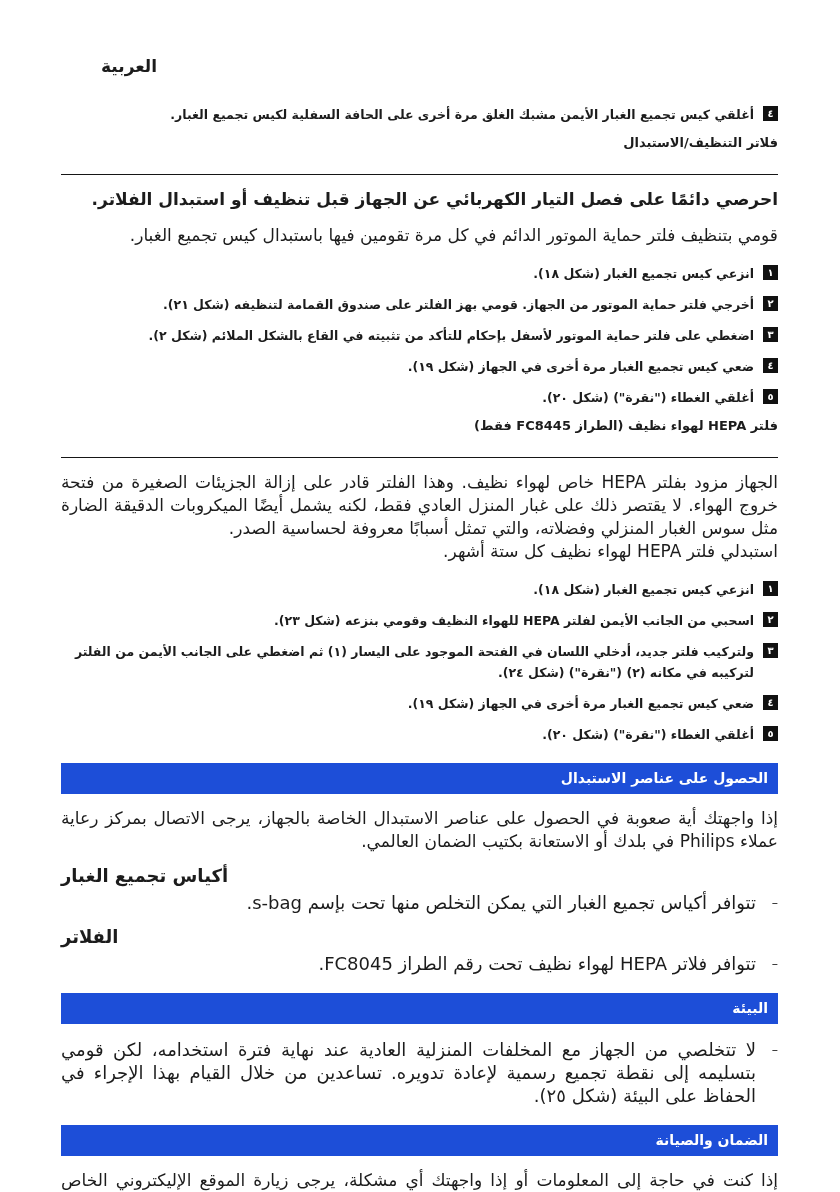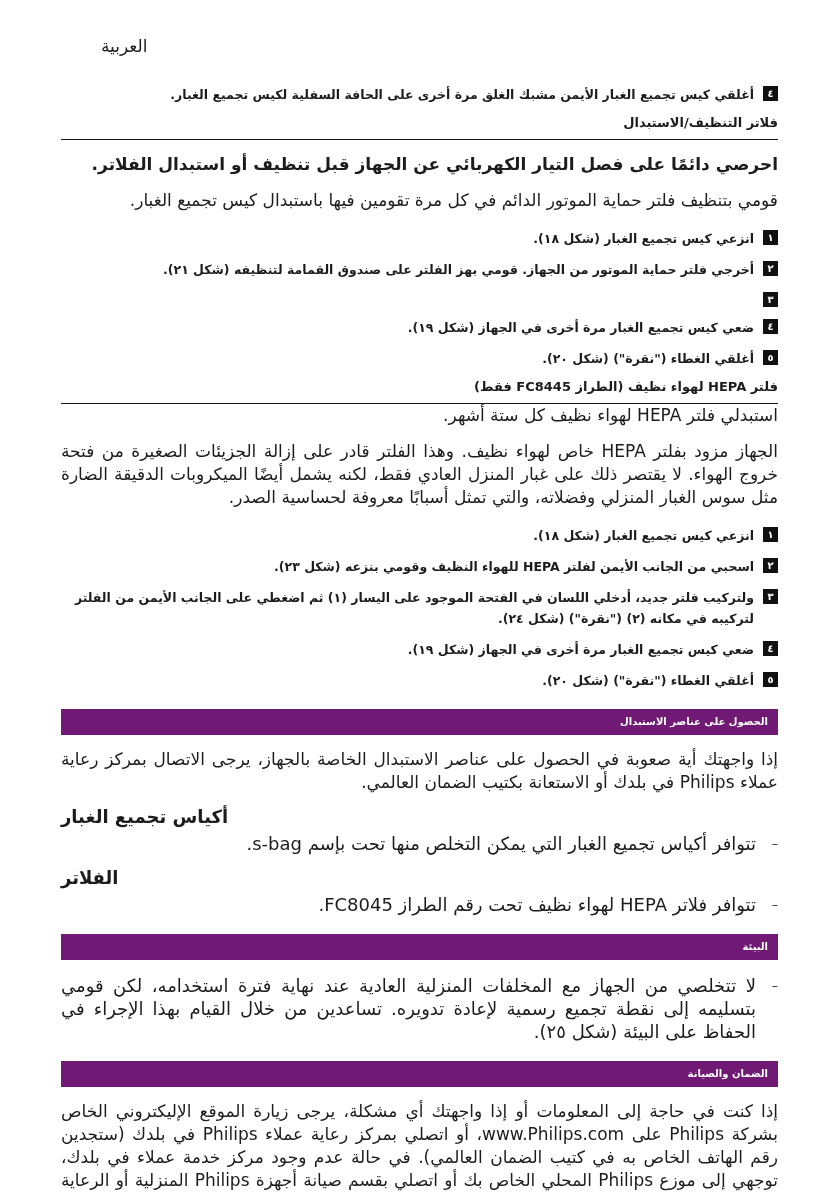--- a/index.html
+++ b/index.html
@@ -13,22 +13,23 @@
   }
   .page {
     width:840px; height:1192px;
     padding:36px 62px 0 61px;
   }
   .lang-title {
     direction:rtl;
     text-align:left;
     margin-left:40px;
     font-size:17px;
-    font-weight:normal;
+    font-weight:bold;
     margin-bottom:28px;
+    margin-top:20px;
   }
   .step {
     display:flex;
     align-items:flex-start;
     gap:9px;
     margin-bottom:10px;
   }
   .stepnum {
     flex:0 0 auto;
     width:15px; height:15px;
@@ -43,35 +44,35 @@
   .steptext {
     font-size:12.5px;
     font-weight:bold;
     line-height:21px;
     text-align:right;
   }
   .rule-heading {
     font-size:13px;
     font-weight:bold;
     text-align:right;
-    padding-bottom:9px;
+    padding-bottom:24px;
     border-bottom:1.5px solid #161616;
     margin-top:10px;
   }
   .para {
     font-size:17px;
     line-height:23px;
     text-align:justify;
     margin-top:13px;
   }
   .para.bold { font-weight:bold; text-align:right; }
   .bar-heading {
-    background:#701a75;
+    background:#1d4ed8;
     color:#ffffff;
-    font-size:10px;
+    font-size:14px;
     font-weight:bold;
     text-align:right;
     padding:7px 10px 8px 10px;
     margin-top:18px;
   }
   .sub-heading {
     font-size:18px;
     font-weight:bold;
     text-align:left;
     margin-top:12px;
@@ -117,34 +118,35 @@
     <div class="step">
       <span class="stepnum">١</span>
       <span class="steptext">انزعي كيس تجميع الغبار (شكل ١٨).</span>
     </div>
     <div class="step">
       <span class="stepnum">٢</span>
       <span class="steptext">أخرجي فلتر حماية الموتور من الجهاز. قومي بهز الفلتر على صندوق القمامة لتنظيفه (شكل ٢١).</span>
     </div>
     <div class="step">
       <span class="stepnum">٣</span>
+      <span class="steptext">اضغطي على فلتر حماية الموتور لأسفل بإحكام للتأكد من تثبيته في القاع بالشكل الملائم (شكل ٢).</span>
     </div>
     <div class="step">
       <span class="stepnum">٤</span>
       <span class="steptext">ضعي كيس تجميع الغبار مرة أخرى في الجهاز (شكل ١٩).</span>
     </div>
     <div class="step">
       <span class="stepnum">٥</span>
       <span class="steptext">أغلقي الغطاء ("نقرة") (شكل ٢٠).</span>
     </div>
   </div>
 
   <div class="rule-heading">فلتر HEPA لهواء نظيف (الطراز FC8445 فقط)</div>
+  <div class="para">الجهاز مزود بفلتر HEPA خاص لهواء نظيف. وهذا الفلتر قادر على إزالة الجزيئات الصغيرة من فتحة خروج الهواء. لا يقتصر ذلك على غبار المنزل العادي فقط، لكنه يشمل أيضًا الميكروبات الدقيقة الضارة مثل سوس الغبار المنزلي وفضلاته، والتي تمثل أسبابًا معروفة لحساسية الصدر.</div>
   <div class="para" style="margin-top:0;">استبدلي فلتر HEPA لهواء نظيف كل ستة أشهر.</div>
-  <div class="para">الجهاز مزود بفلتر HEPA خاص لهواء نظيف. وهذا الفلتر قادر على إزالة الجزيئات الصغيرة من فتحة خروج الهواء. لا يقتصر ذلك على غبار المنزل العادي فقط، لكنه يشمل أيضًا الميكروبات الدقيقة الضارة مثل سوس الغبار المنزلي وفضلاته، والتي تمثل أسبابًا معروفة لحساسية الصدر.</div>
 
   <div class="steps-block">
     <div class="step">
       <span class="stepnum">١</span>
       <span class="steptext">انزعي كيس تجميع الغبار (شكل ١٨).</span>
     </div>
     <div class="step">
       <span class="stepnum">٢</span>
       <span class="steptext">اسحبي من الجانب الأيمن لفلتر HEPA للهواء النظيف وقومي بنزعه (شكل ٢٣).</span>
     </div>

